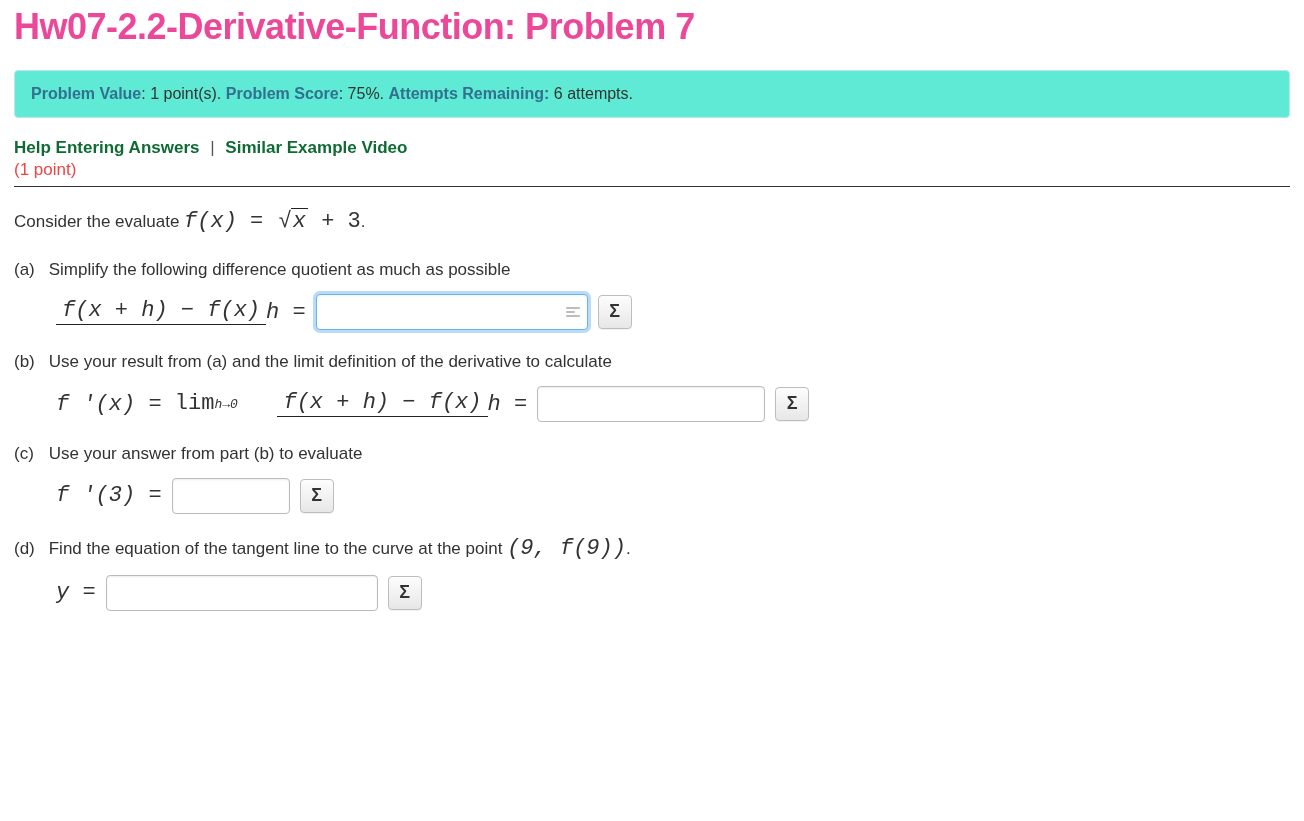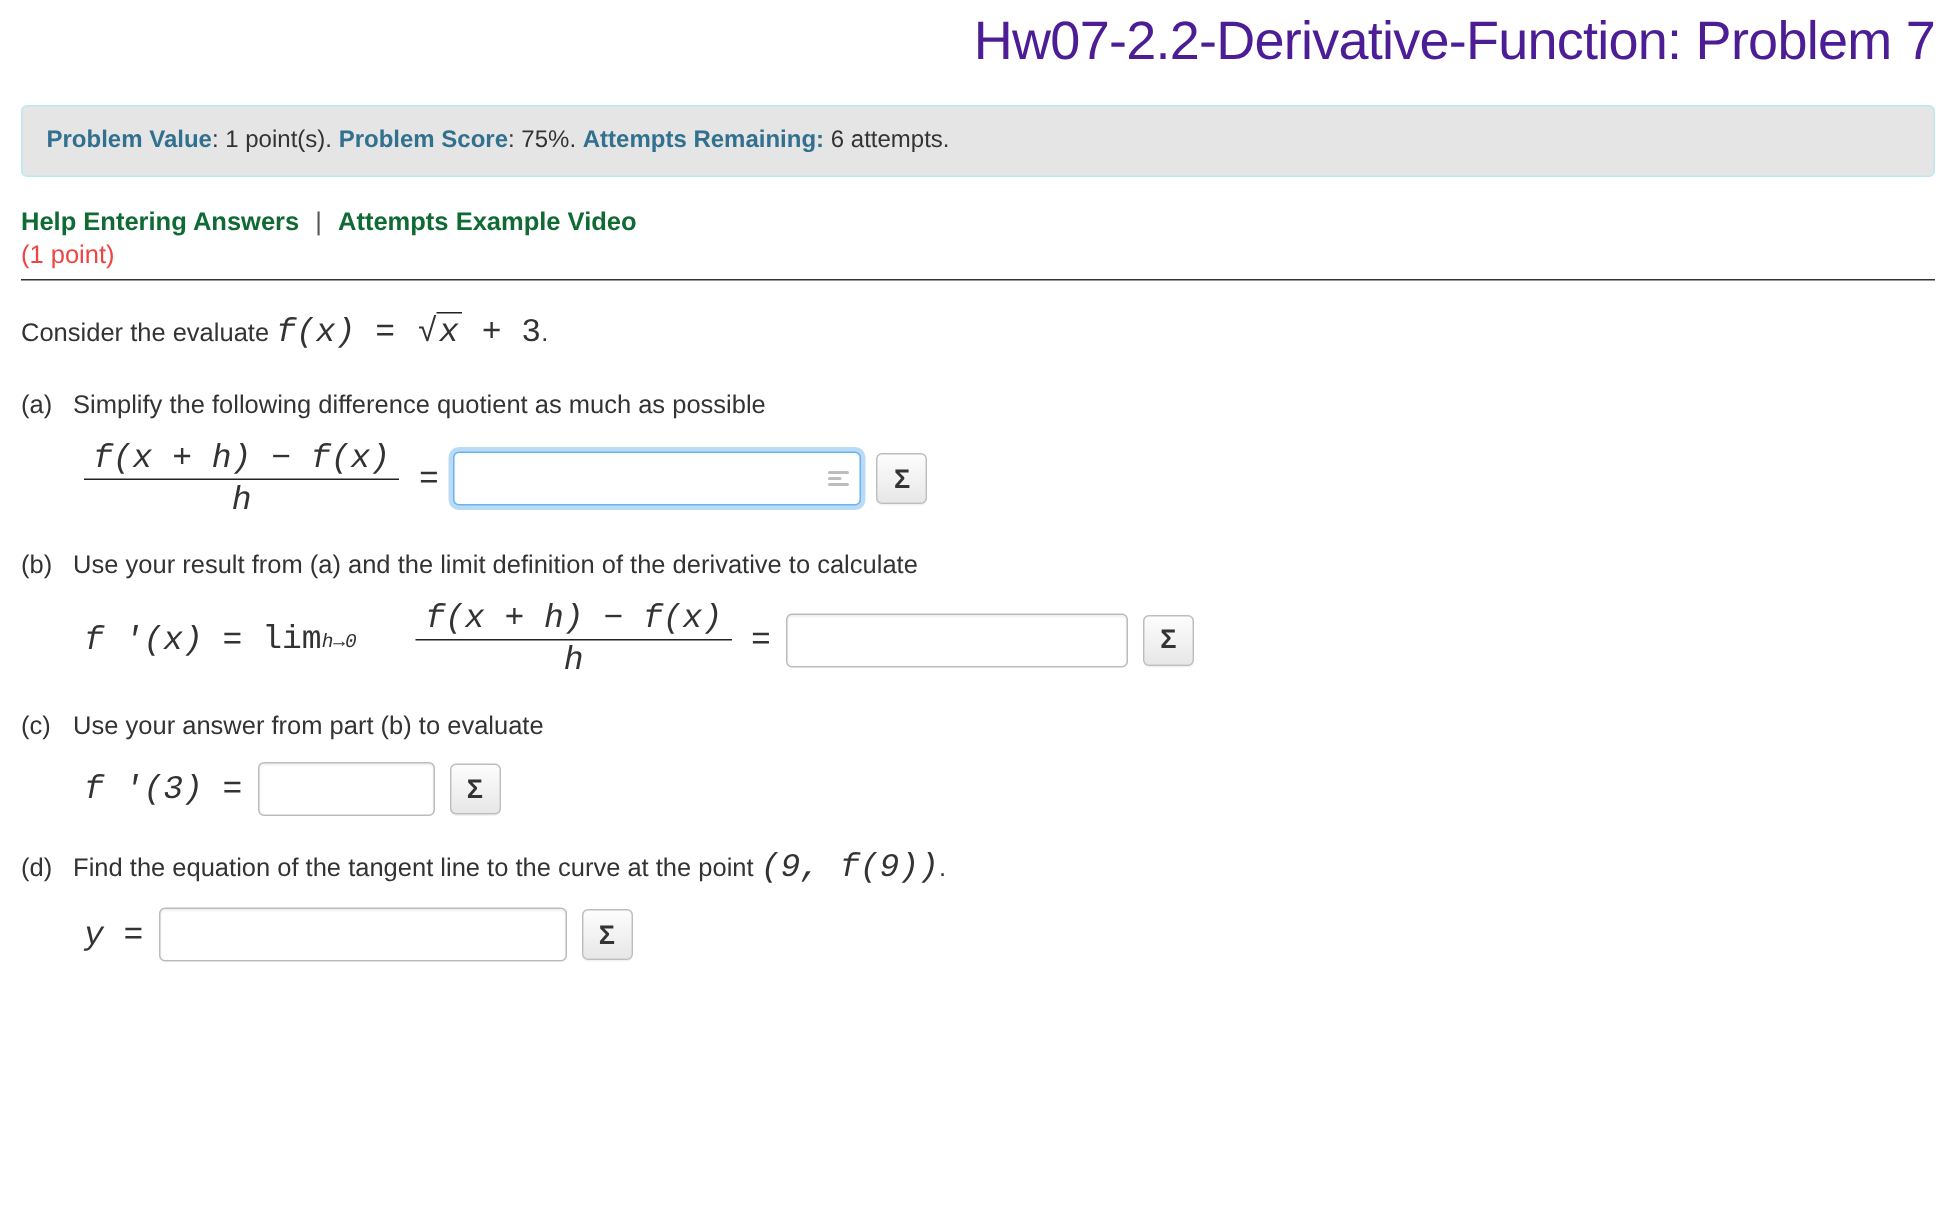--- a/index.html
+++ b/index.html
@@ -5,28 +5,27 @@
   html,body{margin:0;padding:0;}
   body{
     font-family:"Helvetica Neue",Helvetica,Arial,sans-serif;
     font-size:17px;
     color:#333;
     padding:6px 14px 20px 14px;
     width:1276px;
   }
   h1{
     font-size:36px;
-    font-weight:400;
+    font-weight:700;
     margin:0 0 22px 0;
     letter-spacing:-0.5px;
-    color:#4c1d95;
-    text-align:right;
+    color:#ec4899;
   }
   .info-box{
-    background:#e5e5e5;
+    background:#5eead4;
     border:1px solid #bce8f1;
     border-radius:4px;
     padding:14px 16px;
     margin:0 0 20px 0;
     font-size:16px;
     color:#333;
   }
   .info-box b{color:#31708f;font-weight:700;}
   .links-row{
     font-size:17px;
@@ -44,21 +43,21 @@
     font-size:22px;
   }
   .eqrow{
     display:flex;
     align-items:center;
     gap:10px;
     margin:14px 0 22px 42px;
   }
   .frac{
     display:inline-flex;
-    flex-direction:column;
+    flex-direction:row;
     align-items:center;
     vertical-align:middle;
     line-height:1.05;
   }
   .frac .num{border-bottom:1.2px solid #222;padding:0 6px 2px 6px;}
   .frac .den{padding-top:2px;}
   .lim{
     display:inline-flex;
     flex-direction:row;
     align-items:center;
@@ -132,21 +131,21 @@
 
 <div class="info-box">
   <b>Problem Value</b><span>: 1 point(s). </span>
   <b>Problem Score</b><span>: 75%. </span>
   <b>Attempts Remaining:</b><span> 6 attempts.</span>
 </div>
 
 <div class="links-row">
   <a href="#">Help Entering Answers</a>
   <span class="sep">|</span>
-  <a href="#">Attempts Example Video</a>
+  <a href="#">Similar Example Video</a>
 </div>
 <div class="onepoint">(1 point)</div>
 <hr>
 
 <div class="stem">
   <span>Consider the evaluate </span>
   <span class="math">
     <span class="ital">f(x) = </span><span class="sqrt"><span class="rad ital">x</span></span><span> + 3</span></span><span>.</span>
 </div>
 

